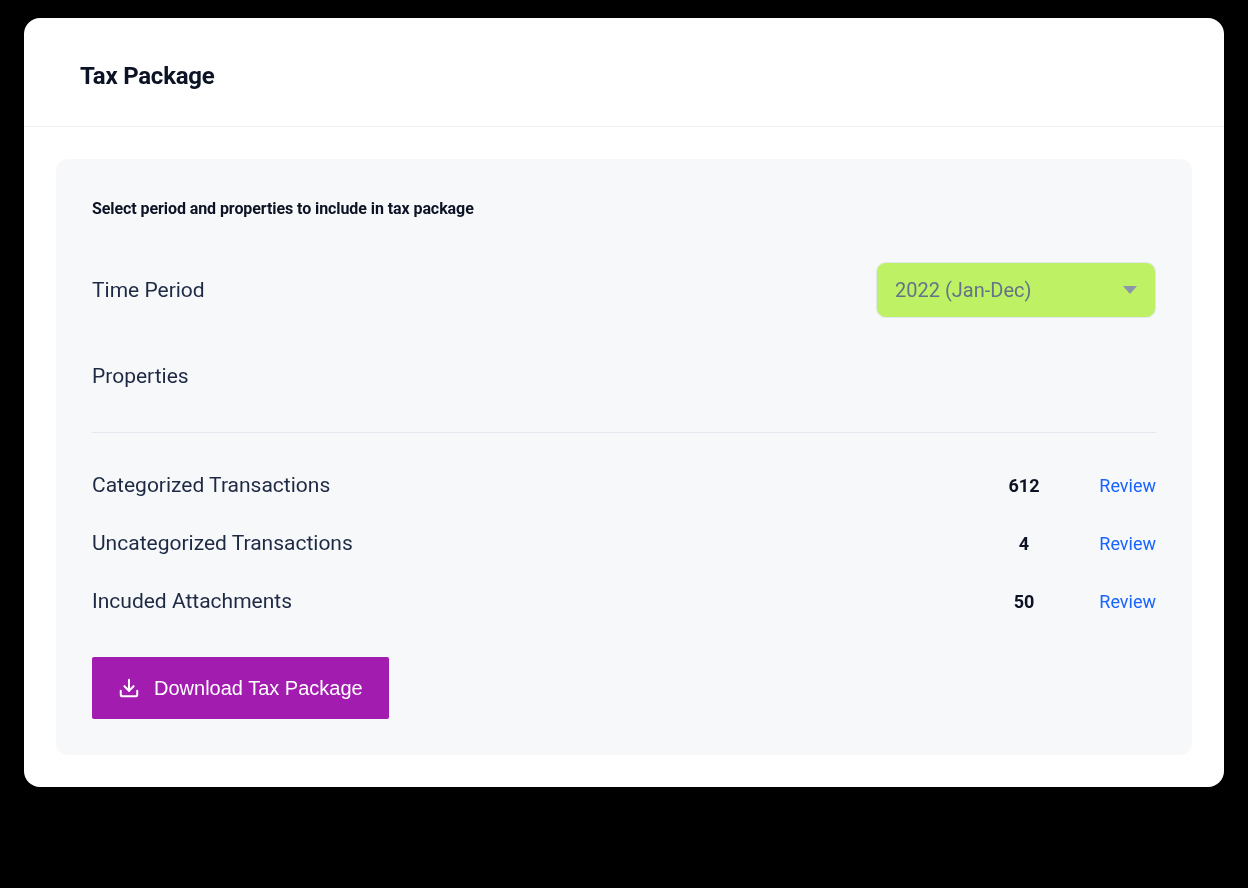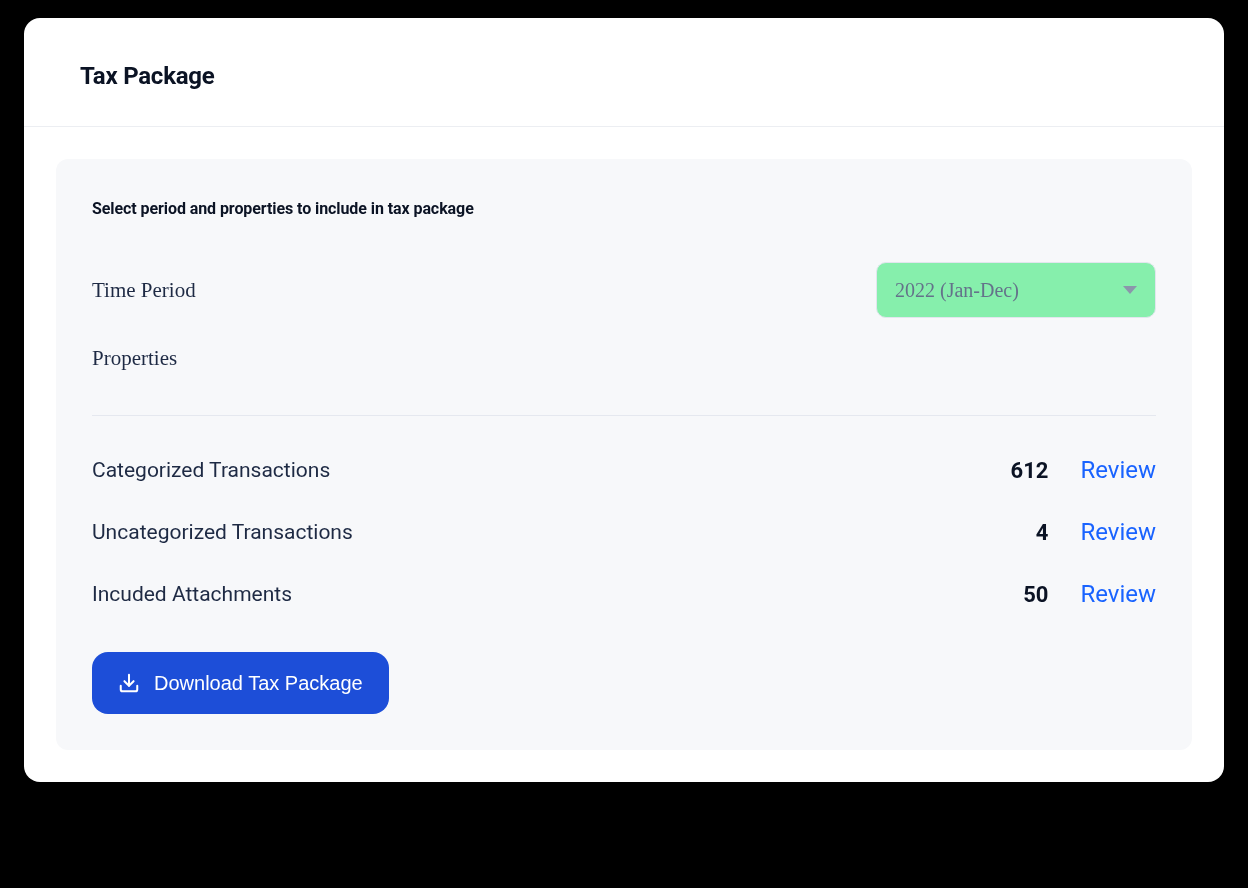--- a/index.html
+++ b/index.html
@@ -36,81 +36,81 @@
       border-radius: 12px;
       padding: 40px 36px 36px;
     }
     .panel-subtitle {
       font-size: 16px;
       font-weight: 700;
       color: #0b1324;
       letter-spacing: -0.005em;
       margin-bottom: 44px;
     }
-    .filters { display: flex; flex-direction: column; gap: 28px; font-family: Liberation Serif, serif; }
+    .filters { display: flex; flex-direction: column; gap: 46px; }
     .filter-row {
       display: flex;
       align-items: center;
       justify-content: space-between;
       gap: 24px;
     }
     .filter-label {
       font-size: 21px;
       color: #1e2a44;
       font-weight: 400;
     }
     .select {
       display: inline-flex;
       align-items: center;
       justify-content: space-between;
       gap: 28px;
       min-width: 280px;
       height: 56px;
       padding: 0 18px 0 18px;
-      background: #86efac;
+      background: #bef264;
       border: 1px solid #e2e6ee;
       border-radius: 10px;
       color: #64728a;
       font-size: 20px;
       cursor: pointer;
     }
     .select .chevron {
       width: 0; height: 0;
       border-left: 7px solid transparent;
       border-right: 7px solid transparent;
       border-top: 8px solid #8b96ab;
     }
     .divider {
       height: 1px;
       background: #e5e8ef;
       margin: 44px 0 40px;
     }
     .stats { display: flex; flex-direction: column; gap: 34px; }
     .stat-row { display: flex; align-items: center; gap: 24px; }
     .stat-label { font-size: 21px; color: #1e2a44; flex: 1; }
-    .stat-value { font-size: 22px; font-weight: 700; color: #0b1324; text-align: right; min-width: 56px; }
+    .stat-value { font-size: 18px; font-weight: 700; color: #0b1324; text-align: center; min-width: 56px; }
     .review-link {
       color: #1963ff;
-      font-size: 24px;
+      font-size: 18px;
       text-decoration: none;
       cursor: pointer;
       margin-left: 8px;
       display: inline-block;
       min-width: 72px;
       text-align: right;
     }
     .actions { margin-top: 44px; }
     .btn-primary {
       display: inline-flex;
       align-items: center;
       gap: 14px;
-      background: #1d4ed8;
+      background: #a21caf;
       color: #fff;
       border: none;
-      border-radius: 16px;
+      border-radius: 2px;
       height: 62px;
       padding: 0 26px;
       font-size: 20px;
       font-weight: 500;
       cursor: pointer;
     }
     .btn-primary svg { display: block; }
   </style>
 </head>
 <body>

